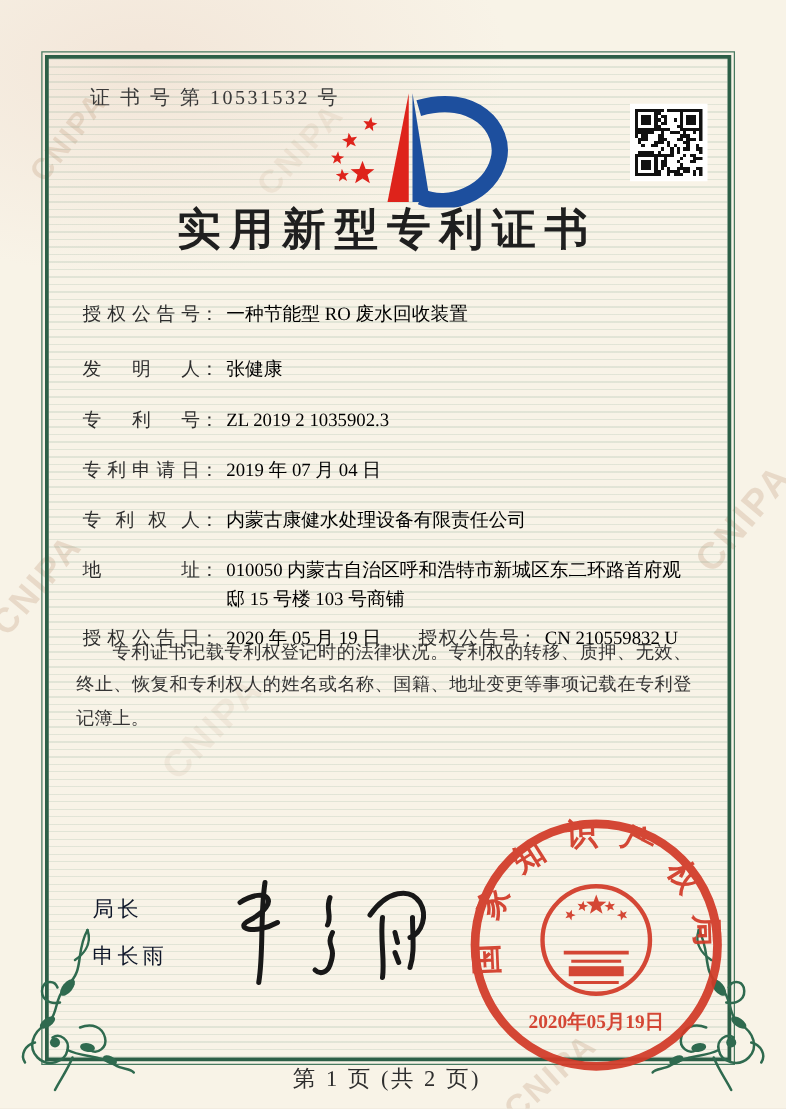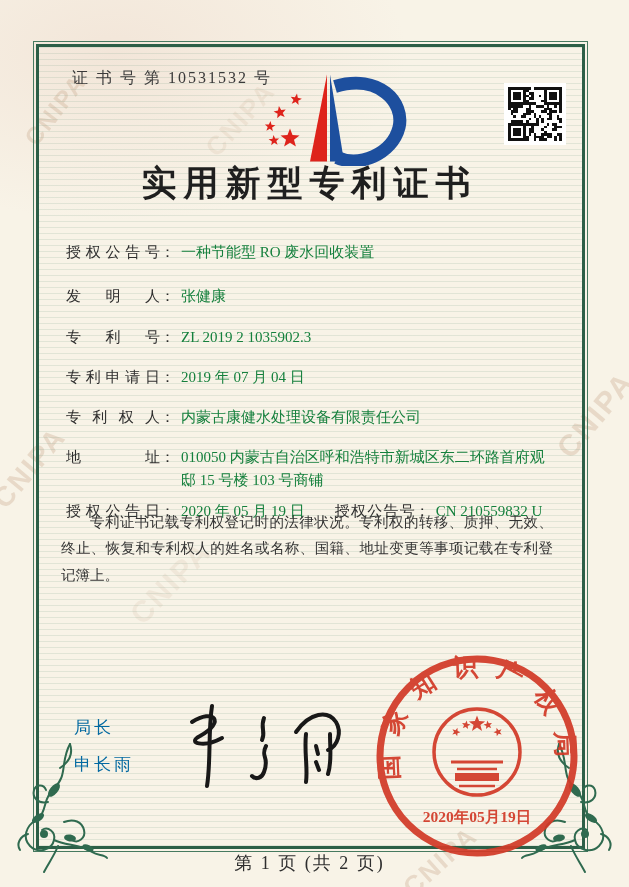--- a/index.html
+++ b/index.html
@@ -43,37 +43,37 @@
     position:absolute; left:33px; top:160px; width:553px; text-align:center;
     font-size:35px; font-weight:700; letter-spacing:7px; color:#1f1f1f;font-family:Liberation Serif, serif;
   }
   .fields{ position:absolute; left:66px; top:241px; width:486px; font-size:15px; }
   .field-row{ display:flex; align-items:flex-start; margin-bottom:17px; line-height:23px;}
   .field-label{
     display:inline-block; width:94px; text-align:justify; text-align-last:justify;
     color:#2e2e2e; flex:none;
   }
   .field-colon{ flex:none; margin-right:6px;}
-  .field-value{ color:#15803d; }
+  .field-value{ color:#000000; }
   .row-name{margin-bottom:21px;}
   .row-inventor{margin-bottom:18px;}
   .row-patno{margin-bottom:17px;}
   .row-appdate{margin-bottom:17px;}
   .row-owner{margin-bottom:17px;}
   .row-addr{margin-bottom:8px;}
   .row-addr .field-value{width:380px;}
   .grant-row{ display:flex; }
   .grant-second{ margin-left:30px; display:flex;}
   .grant-second .field-label{width:80px;}
   .body-paras{
     position:absolute; left:61px; top:509px; width:492px;
     font-size:14.5px; line-height:1.82; color:#343434; text-align:justify;
   }
   .body-paras p{ margin:0; text-indent:2em; }
-  .signer{ position:absolute; left:74px; top:716px; font-size:17px; color:#0369a1;
+  .signer{ position:absolute; left:74px; top:716px; font-size:17px; color:#0f172a;
     font-family:"Liberation Sans","DejaVu Sans",sans-serif; }
   .signer div{ margin-bottom:14px; letter-spacing:3px;}
   .signature{ position:absolute; left:178px; top:688px; width:175px; height:110px; }
   .seal{ position:absolute; left:371px; top:650px; width:212px; height:212px; opacity:.93; }
   .page-num{
     position:absolute; left:33px; top:811px; width:553px; text-align:center;
     font-size:18px; letter-spacing:2px; color:#2e2e2e;margin-top:40px;
   }
   .footer-note{
     position:absolute; left:0; top:900px; width:629px; text-align:center;

